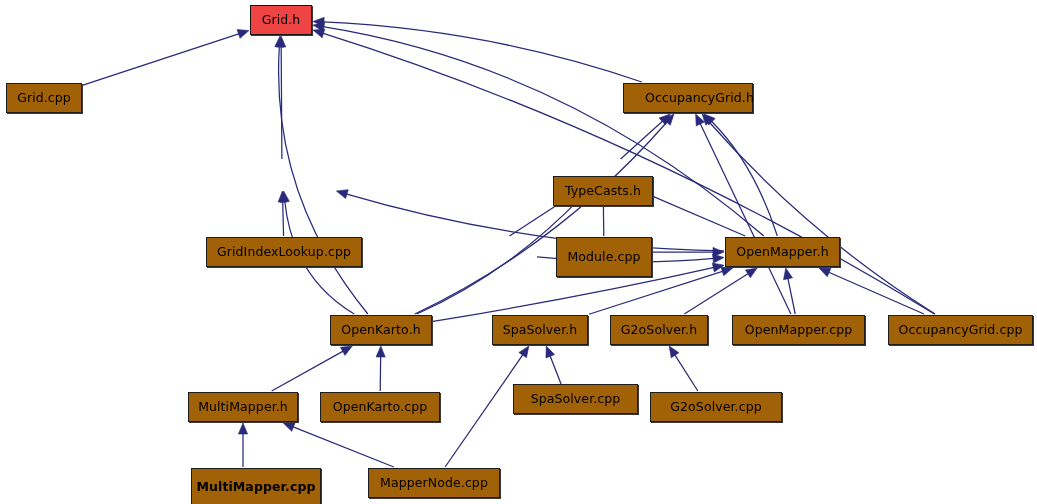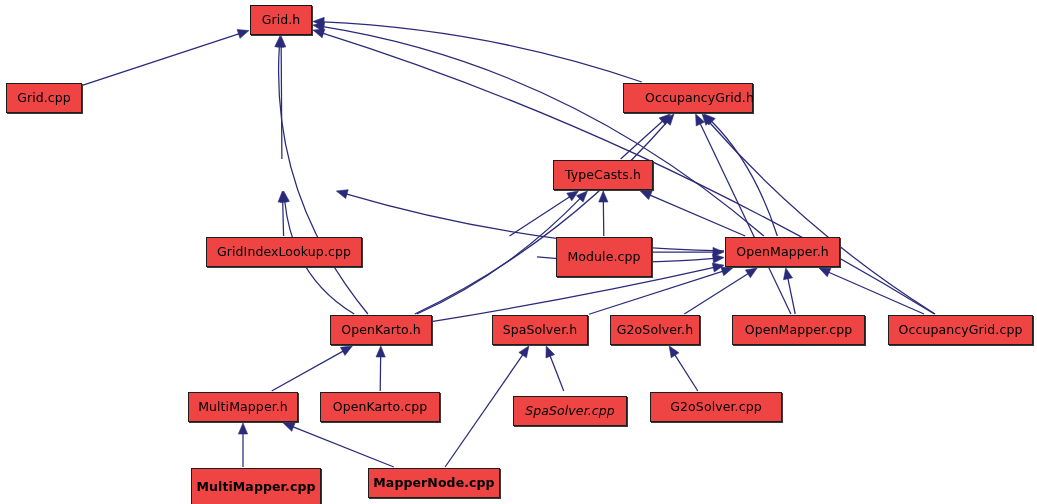--- a/index.html
+++ b/index.html
@@ -22,21 +22,21 @@
     left: 0;
     top: 0;
     width: 1037px;
     height: 504px;
     pointer-events: none;
   }
   .gnode {
     position: absolute;
     box-sizing: border-box;
     border: 1px solid #1d1d1d;
-    background: #ef4444;
+    background: #a16207;
     color: #000000;
     display: flex;
     align-items: center;
     justify-content: center;
     font-size: 12.5px;
     line-height: 1;
     white-space: nowrap;
     letter-spacing: 0.1px;
     z-index: 5;
     box-shadow: 1px 1px 0 0 #3a3a3a;
@@ -122,58 +122,58 @@
     </svg>
 <div class="gnode focus" style="left: 250px; top: 5px; width: 62px; height: 30px;">
       <span class="nlabel">Grid.h</span>
     </div>
     <div class="gnode" style="left: 6px; top: 83px; width: 76px; height: 30px;">
       <span class="nlabel">Grid.cpp</span>
     </div>
     <div class="gnode" style="left: 623px; top: 83px; width: 130px; height: 30px; padding-left: 23px;">
       <span class="nlabel">OccupancyGrid.h</span>
     </div>
-    <div class="gnode" style="left: 553px; top: 160px; width: 100px; height: 30px;">
+    <div class="gnode" style="left: 553px; top: 176px; width: 100px; height: 30px;">
       <span class="nlabel">TypeCasts.h</span>
     </div>
     <div class="gnode" style="left: 206px; top: 237px; width: 156px; height: 30px;">
       <span class="nlabel">GridIndexLookup.cpp</span>
     </div>
     <div class="gnode" style="left: 556px; top: 237px; width: 96px; height: 40px;">
       <span class="nlabel">Module.cpp</span>
     </div>
     <div class="gnode" style="left: 725px; top: 237px; width: 115px; height: 30px;">
       <span class="nlabel">OpenMapper.h</span>
     </div>
     <div class="gnode" style="left: 492px; top: 315px; width: 96px; height: 30px;">
       <span class="nlabel">SpaSolver.h</span>
     </div>
     <div class="gnode" style="left: 330px; top: 315px; width: 102px; height: 30px;">
       <span class="nlabel">OpenKarto.h</span>
     </div>
-    <div class="gnode" style="left: 610px; top: 315px; width: 90px; height: 30px;">
+    <div class="gnode" style="left: 610px; top: 315px; width: 98px; height: 30px;">
       <span class="nlabel">G2oSolver.h</span>
     </div>
     <div class="gnode" style="left: 732px; top: 315px; width: 133px; height: 30px;">
       <span class="nlabel">OpenMapper.cpp</span>
     </div>
     <div class="gnode" style="left: 888px; top: 315px; width: 145px; height: 30px;">
       <span class="nlabel">OccupancyGrid.cpp</span>
     </div>
     <div class="gnode" style="left: 188px; top: 392px; width: 110px; height: 30px;">
       <span class="nlabel">MultiMapper.h</span>
     </div>
     <div class="gnode" style="left: 320px; top: 392px; width: 120px; height: 30px;">
       <span class="nlabel">OpenKarto.cpp</span>
     </div>
-    <div class="gnode" style="left: 513px; top: 396px; width: 114px; height: 30px; font-style: italic;">
+    <div class="gnode" style="left: 513px; top: 384px; width: 125px; height: 30px;">
       <span class="nlabel">SpaSolver.cpp</span>
     </div>
     <div class="gnode" style="left: 650px; top: 392px; width: 132px; height: 30px;">
       <span class="nlabel">G2oSolver.cpp</span>
     </div>
     <div class="gnode" style="left: 191px; top: 468px; width: 130px; height: 38px; font-weight: bold;">
       <span class="nlabel">MultiMapper.cpp</span>
     </div>
-    <div class="gnode" style="left: 368px; top: 468px; width: 132px; height: 30px; font-weight: bold;">
+    <div class="gnode" style="left: 368px; top: 468px; width: 132px; height: 30px;">
       <span class="nlabel">MapperNode.cpp</span>
     </div>
   </div>
 
 </body></html>

